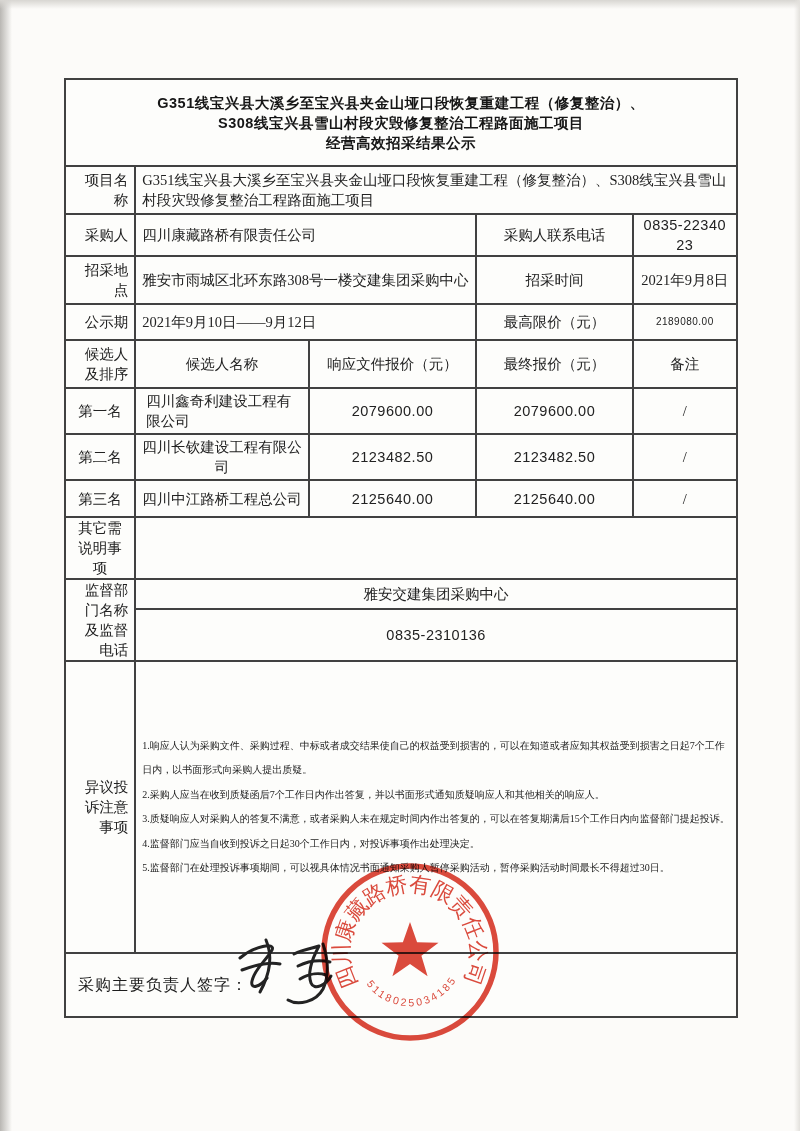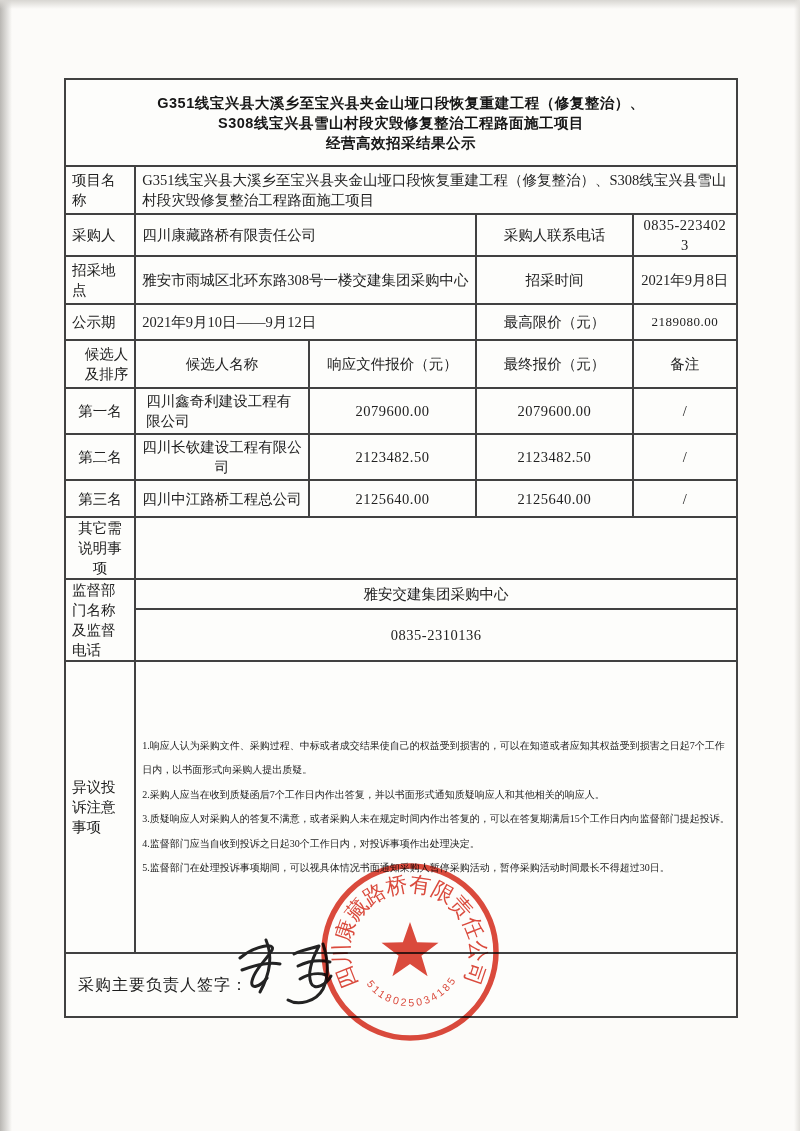--- a/index.html
+++ b/index.html
@@ -28,23 +28,23 @@
     font-size:14.5px;line-height:20px;
     padding:0 6px;vertical-align:middle;
     word-break:break-all;
   }
   .t-title{
     height:85px;text-align:center;vertical-align:middle;
     font-family:"Liberation Sans",sans-serif;
     font-weight:bold;font-size:19px;line-height:28px;color:#161616;
     letter-spacing:0.5px;padding:2px 0;
   }
-  .lbl{text-align:left;padding:2px 4px;}
+  .lbl{text-align:right;padding:2px 4px;}
   .cells-center{text-align:center;}
-  .num{font-family:Liberation Serif, serif;letter-spacing:0.5px;}
+  .num{font-family:Liberation Sans, sans-serif;letter-spacing:0.5px;}
   .slash{font-size:19px;}
   .rank-hdr{text-align:right;padding-left:6px;}
   .objection-cell{vertical-align:middle;padding:8px 10px;}
   .objection-cell .obj-line{font-size:10px;line-height:24.5px;text-align:left;}
   .sign-row-cell{border:2px solid #414141;height:62px;position:relative;}
   .sign-label{
     position:absolute;left:12px;top:50%;transform:translateY(-50%);
     font-size:16px;letter-spacing:1px;color:#1d1d1d;
   }
   .signature-svg{position:absolute;left:228px;top:926px;z-index:3;}
@@ -94,21 +94,21 @@
     <td class="lbl">招采地点</td>
     <td colspan="2">雅安市雨城区北环东路308号一楼交建集团采购中心</td>
     <td class="cells-center">招采时间</td>
     <td class="cells-center">2021年9月8日</td>
   </tr>
 
   <tr style="height:36px">
     <td class="lbl">公示期</td>
     <td colspan="2">2021年9月10日——9月12日</td>
     <td class="cells-center">最高限价（元）</td>
-    <td class="cells-center num" style="font-size:13px">2189080.00</td>
+    <td class="cells-center num" style="font-size:10px">2189080.00</td>
   </tr>
 
   <tr style="height:48px">
     <td class="rank-hdr">候选人及排序</td>
     <td class="cells-center">候选人名称</td>
     <td class="cells-center">响应文件报价（元）</td>
     <td class="cells-center">最终报价（元）</td>
     <td class="cells-center">备注</td>
   </tr>
 

